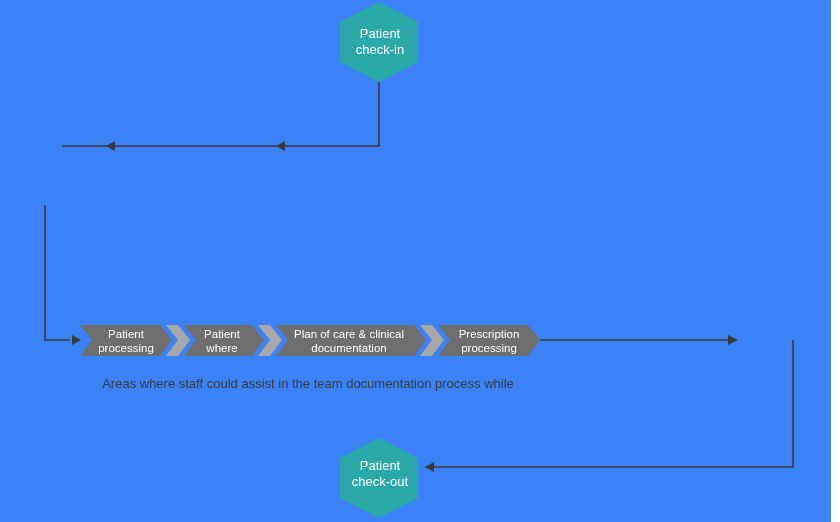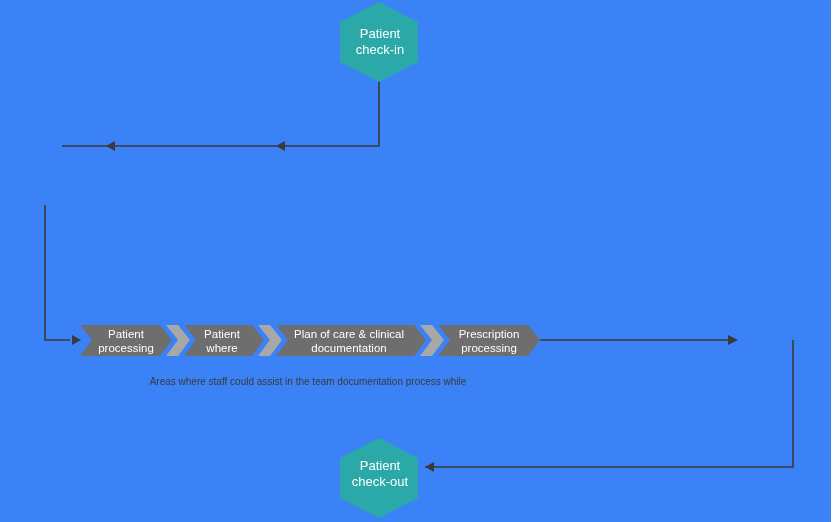--- a/index.html
+++ b/index.html
@@ -34,21 +34,21 @@
     font-size: 13px;
   }
   .chev-label {
     font-size: 11.5px;
     color: #ffffff;
   }
   .caption {
     position: absolute;
     text-align: center;
     color: #3a3a3a;
-    font-size: 10px;
+    font-size: 13px;
     line-height: 1.45;
     font-family: "Liberation Sans", sans-serif;
   }
 </style>
 </head>
 <body>
 
 <div id="canvas">
 
   <svg id="svg-layer" viewBox="0 0 840 522">

